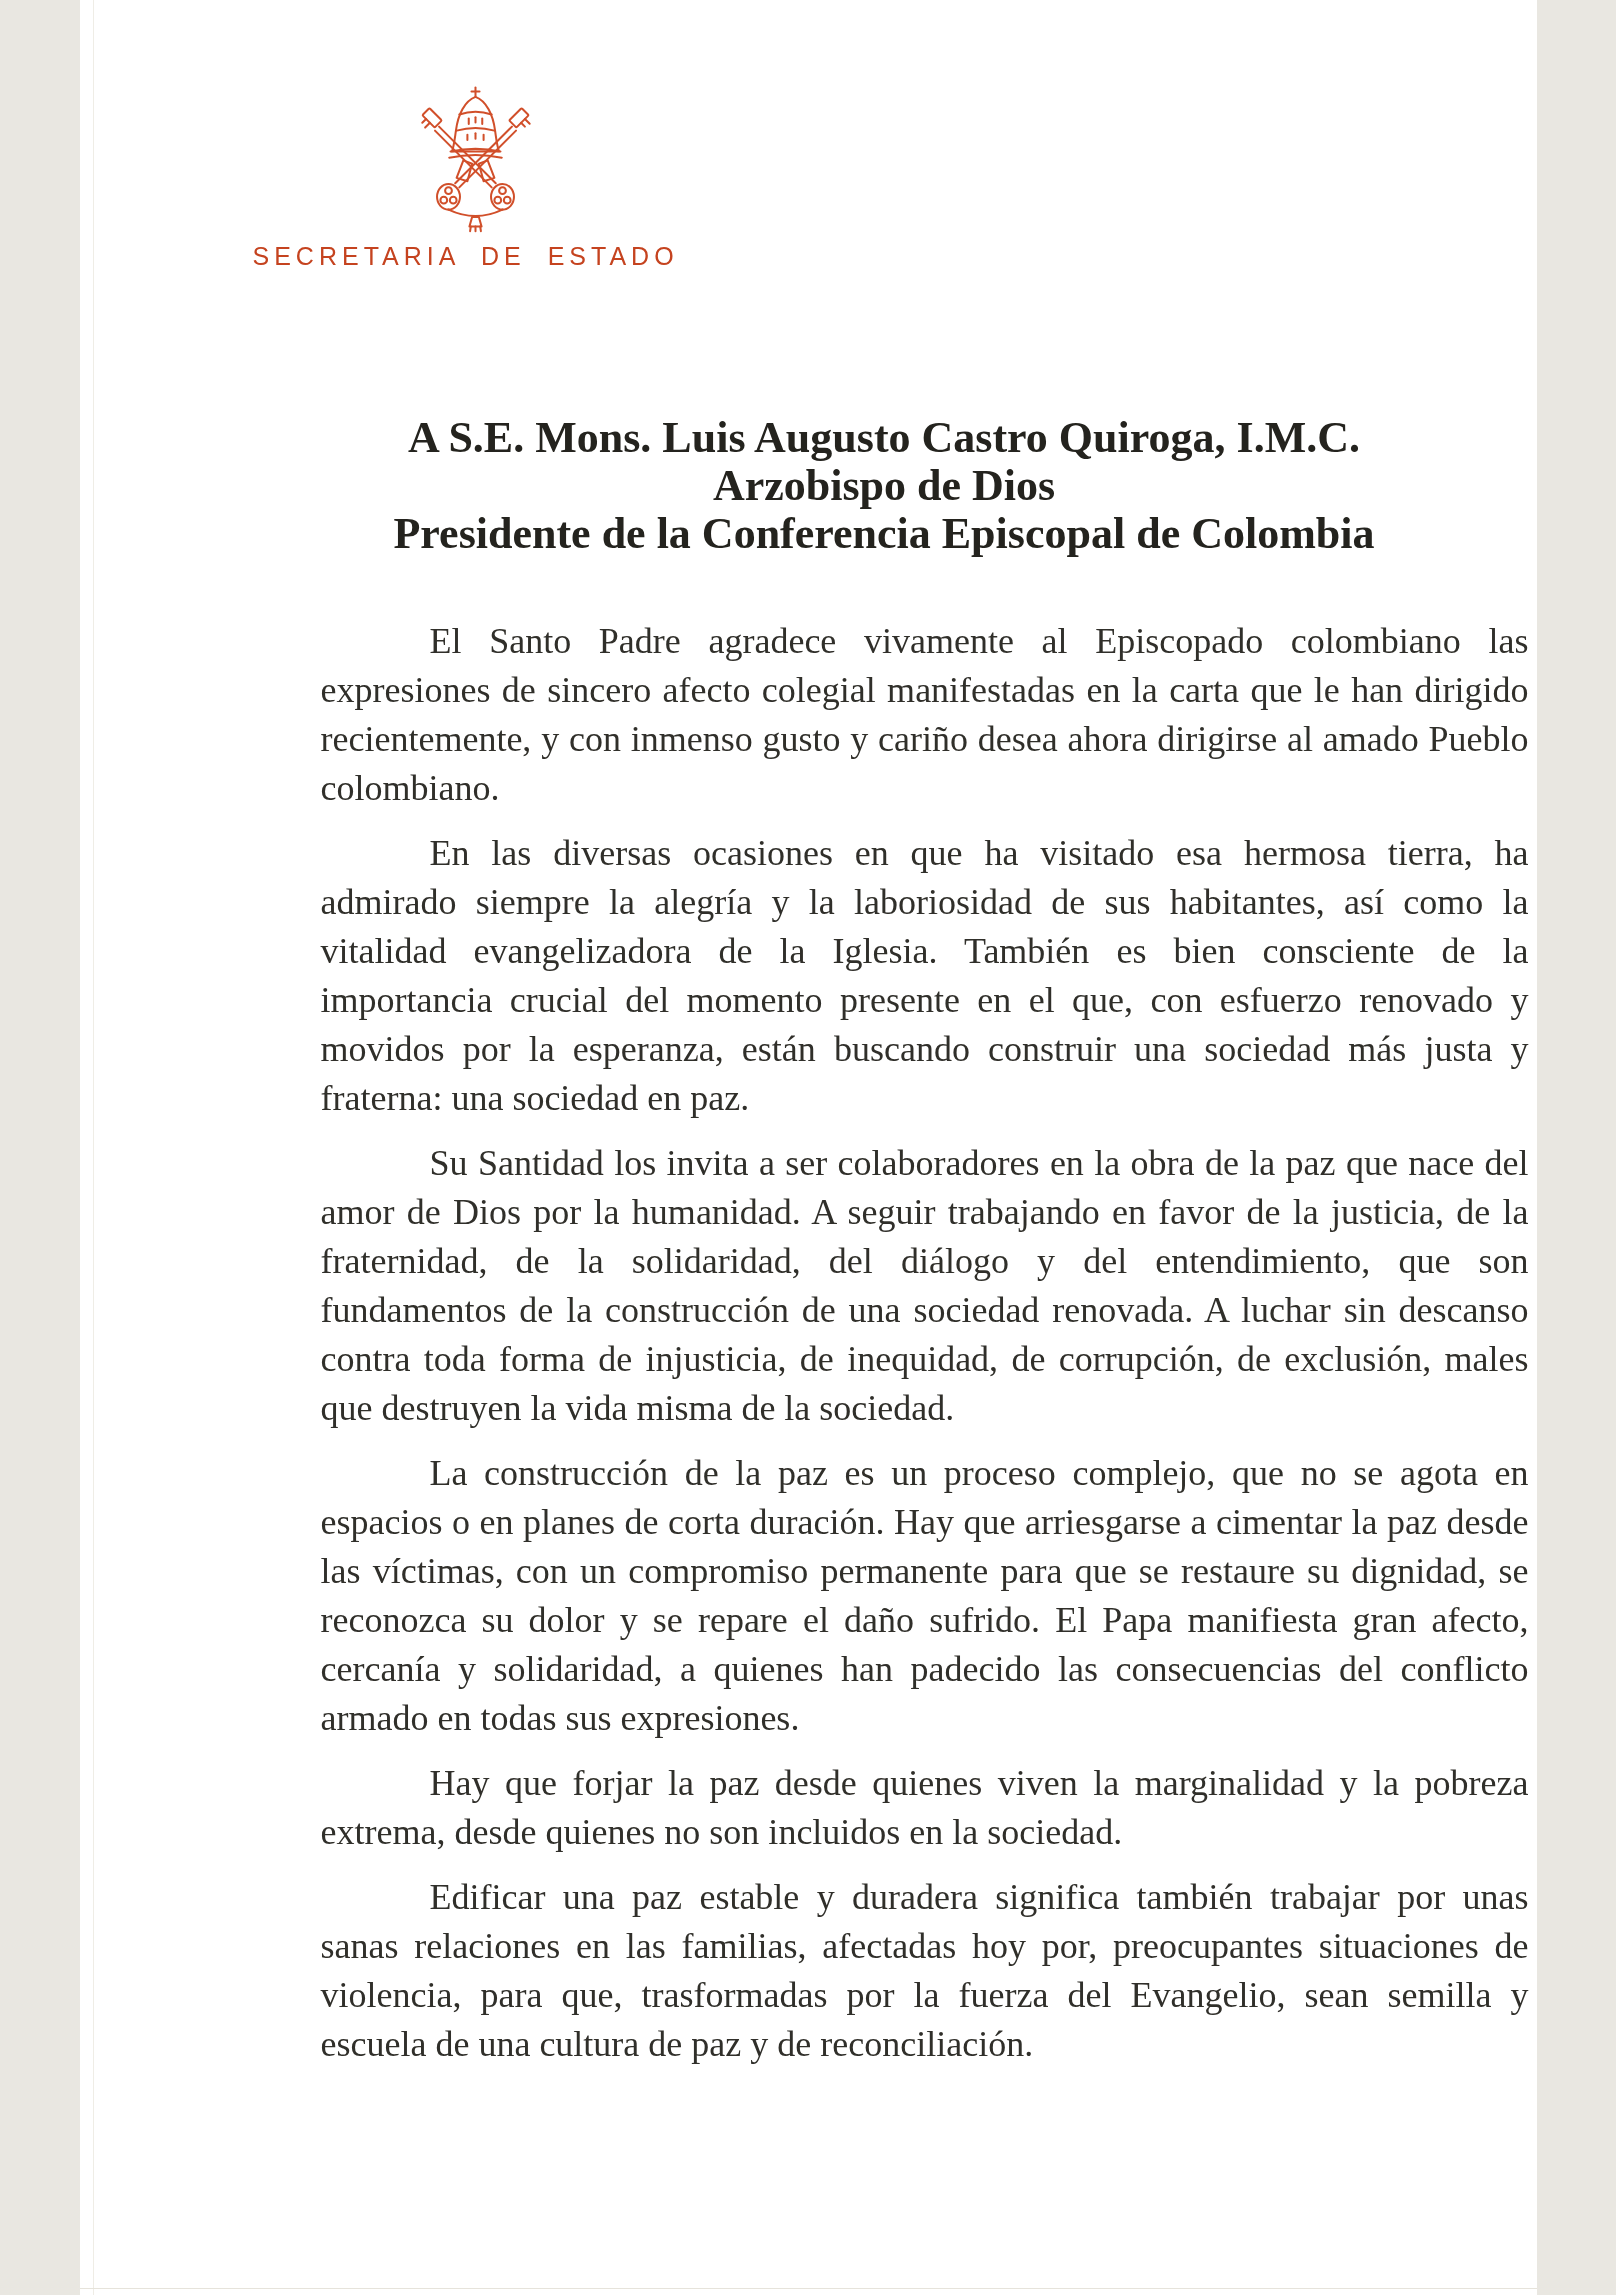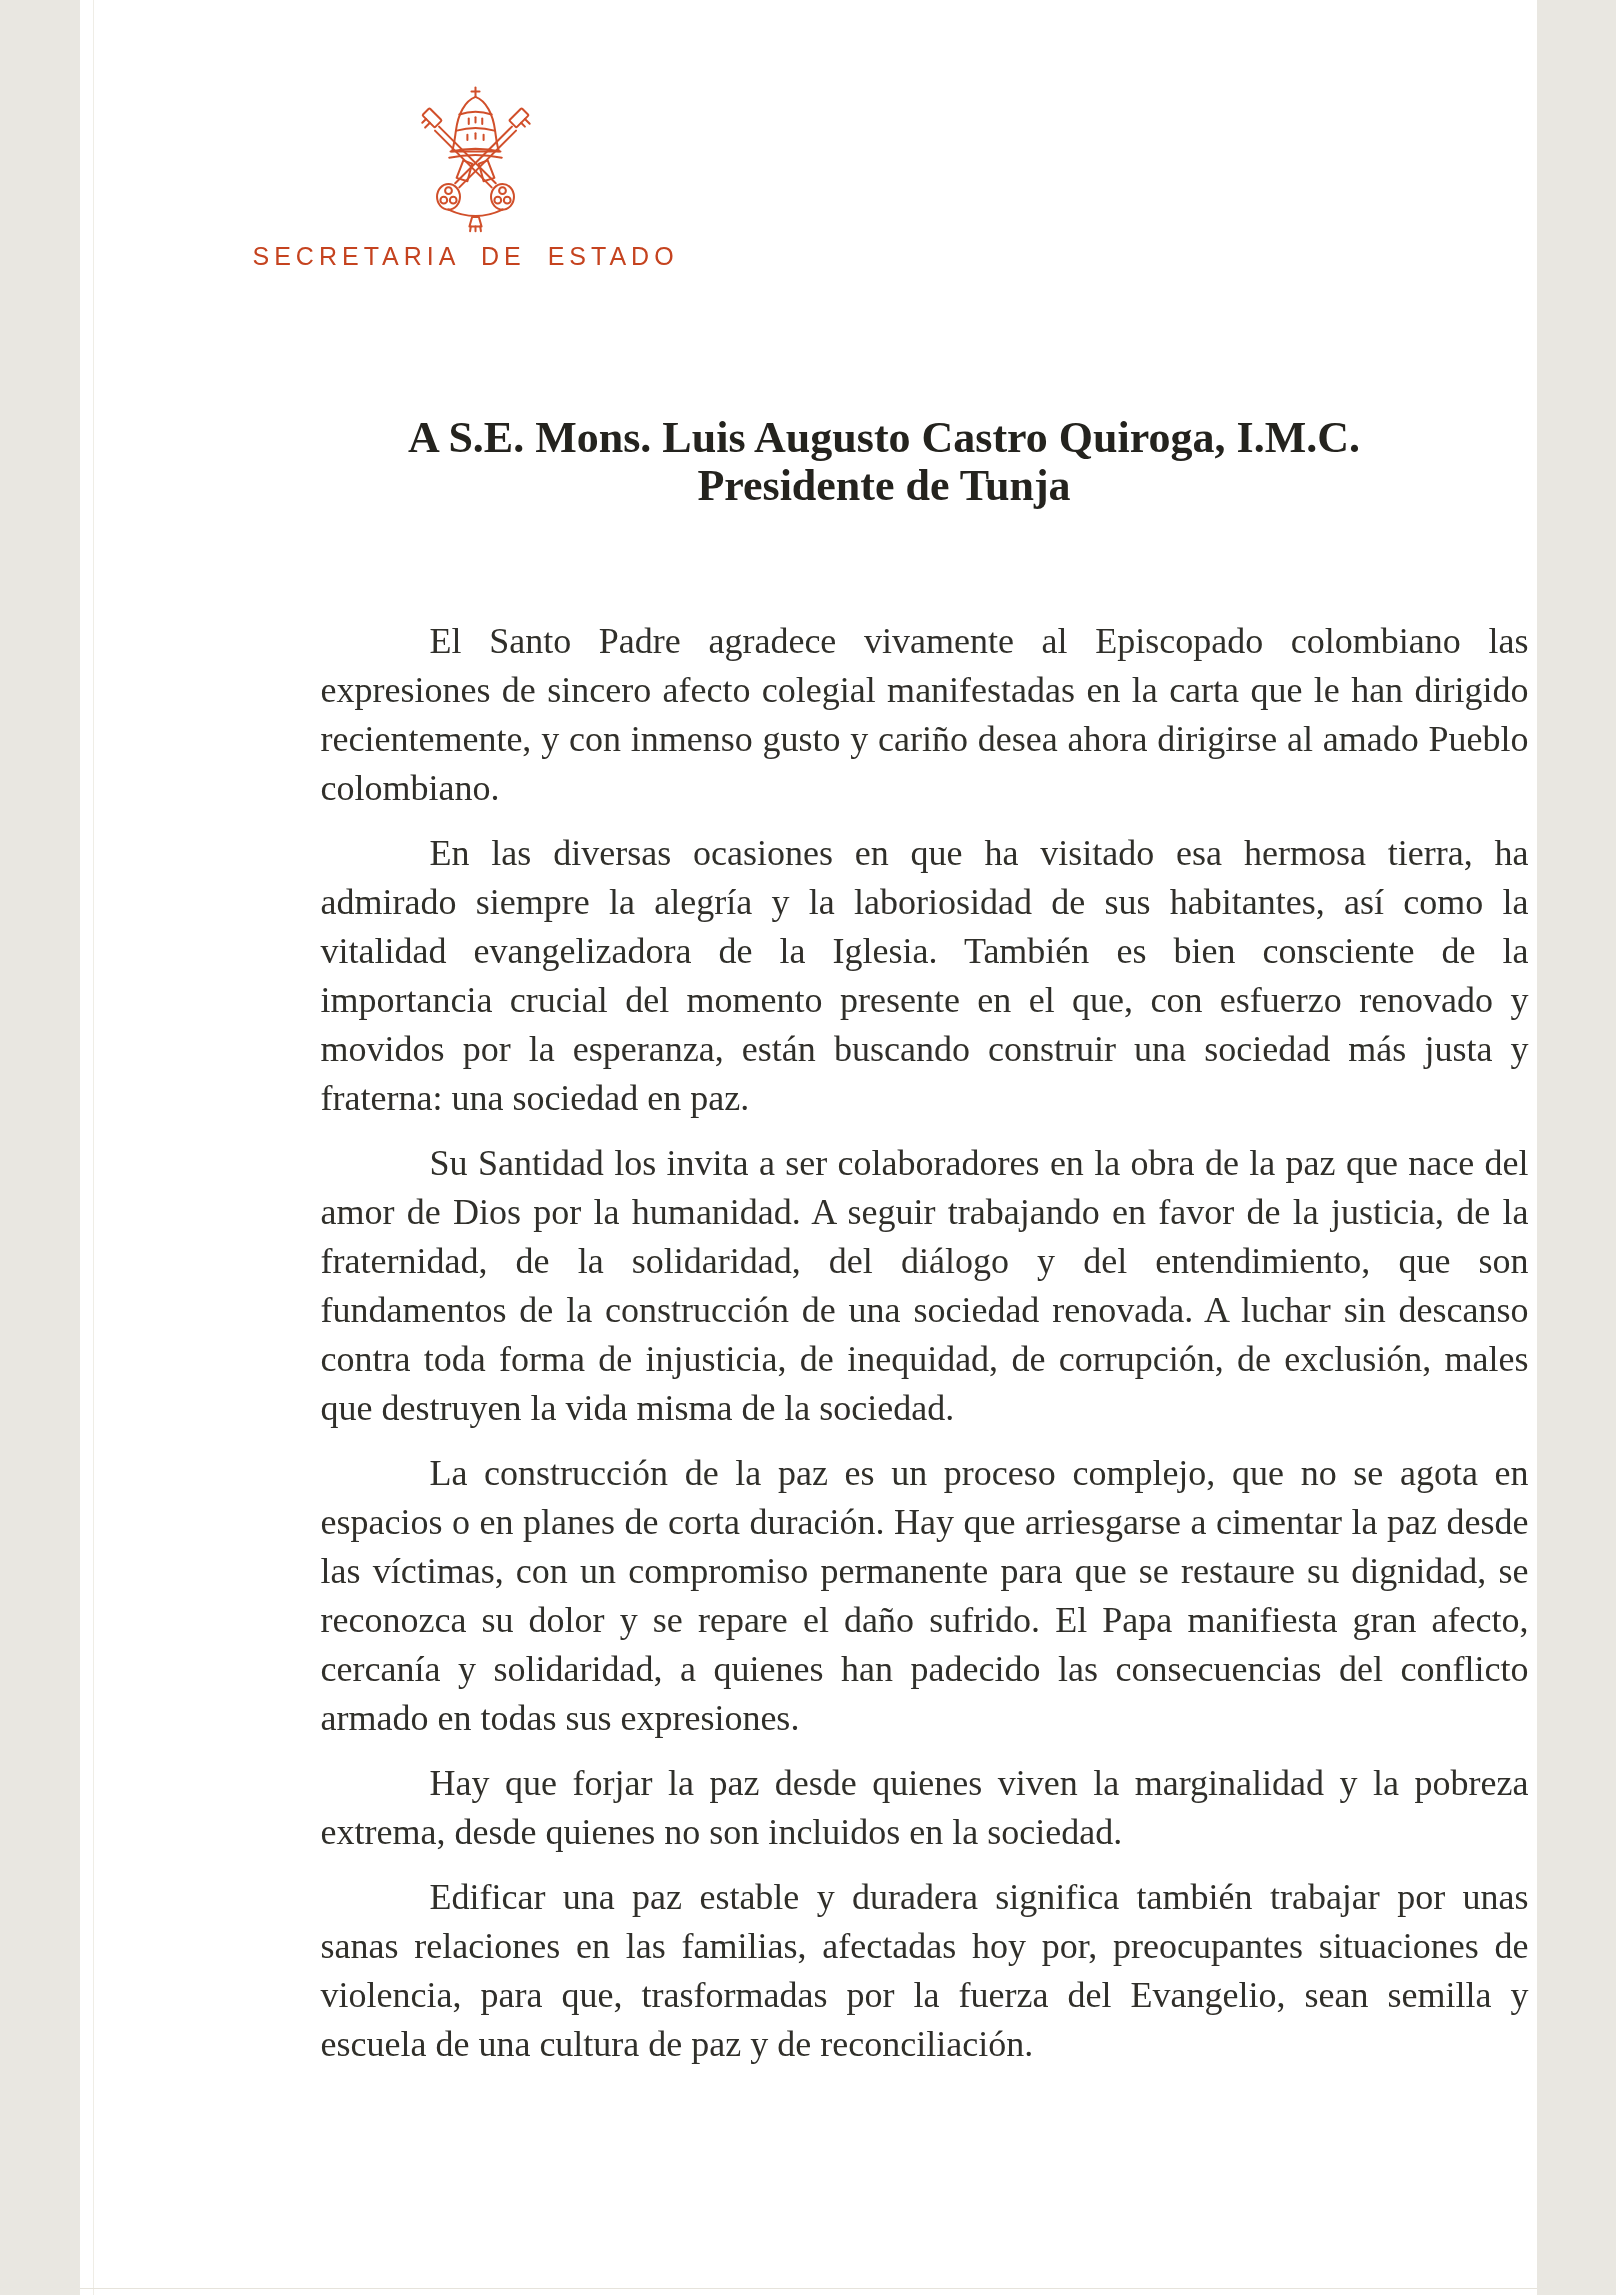--- a/index.html
+++ b/index.html
@@ -150,21 +150,22 @@
 
         <path d="M82,112 l-10,26 l16,5 l7,-26 z"></path>
         <path d="M118,112 l10,26 l-16,5 l-7,-26 z"></path>
       </g>
     </svg>
     <div class="office">SECRETARIA DE ESTADO</div>
   </header>
 
   <section class="addressee">
     <div>A S.E. Mons. Luis Augusto Castro Quiroga, I.M.C.</div>
-    <div>Presidente de Tunja</div>
+    <div>Arzobispo de Dios</div>
+    <div>Presidente de la Conferencia Episcopal de Colombia</div>
   </section>
 
   <section class="letter-body">
     <p>El Santo Padre agradece vivamente al Episcopado colombiano las expresiones de sincero afecto colegial manifestadas en la carta que le han dirigido recientemente, y con inmenso gusto y cariño desea ahora dirigirse al amado Pueblo colombiano.</p>
     <p>En las diversas ocasiones en que ha visitado esa hermosa tierra, ha admirado siempre la alegría y la laboriosidad de sus habitantes, así como la vitalidad evangelizadora de la Iglesia. También es bien consciente de la importancia crucial del momento presente en el que, con esfuerzo renovado y movidos por la esperanza, están buscando construir una sociedad más justa y fraterna: una sociedad en paz.</p>
     <p>Su Santidad los invita a ser colaboradores en la obra de la paz que nace del amor de Dios por la humanidad. A seguir trabajando en favor de la justicia, de la fraternidad, de la solidaridad, del diálogo y del entendimiento, que son fundamentos de la construcción de una sociedad renovada. A luchar sin descanso contra toda forma de injusticia, de inequidad, de corrupción, de exclusión, males que destruyen la vida misma de la sociedad.</p>
     <p>La construcción de la paz es un proceso complejo, que no se agota en espacios o en planes de corta duración. Hay que arriesgarse a cimentar la paz desde las víctimas, con un compromiso permanente para que se restaure su dignidad, se reconozca su dolor y se repare el daño sufrido. El Papa manifiesta gran afecto, cercanía y solidaridad, a quienes han padecido las consecuencias del conflicto armado en todas sus expresiones.</p>
     <p>Hay que forjar la paz desde quienes viven la marginalidad y la pobreza extrema, desde quienes no son incluidos en la sociedad.</p>
     <p>Edificar una paz estable y duradera significa también trabajar por unas sanas relaciones en las familias, afectadas hoy por, preocupantes situaciones de violencia, para que, trasformadas por la fuerza del Evangelio, sean semilla y escuela de una cultura de paz y de reconciliación.</p>
   </section>

